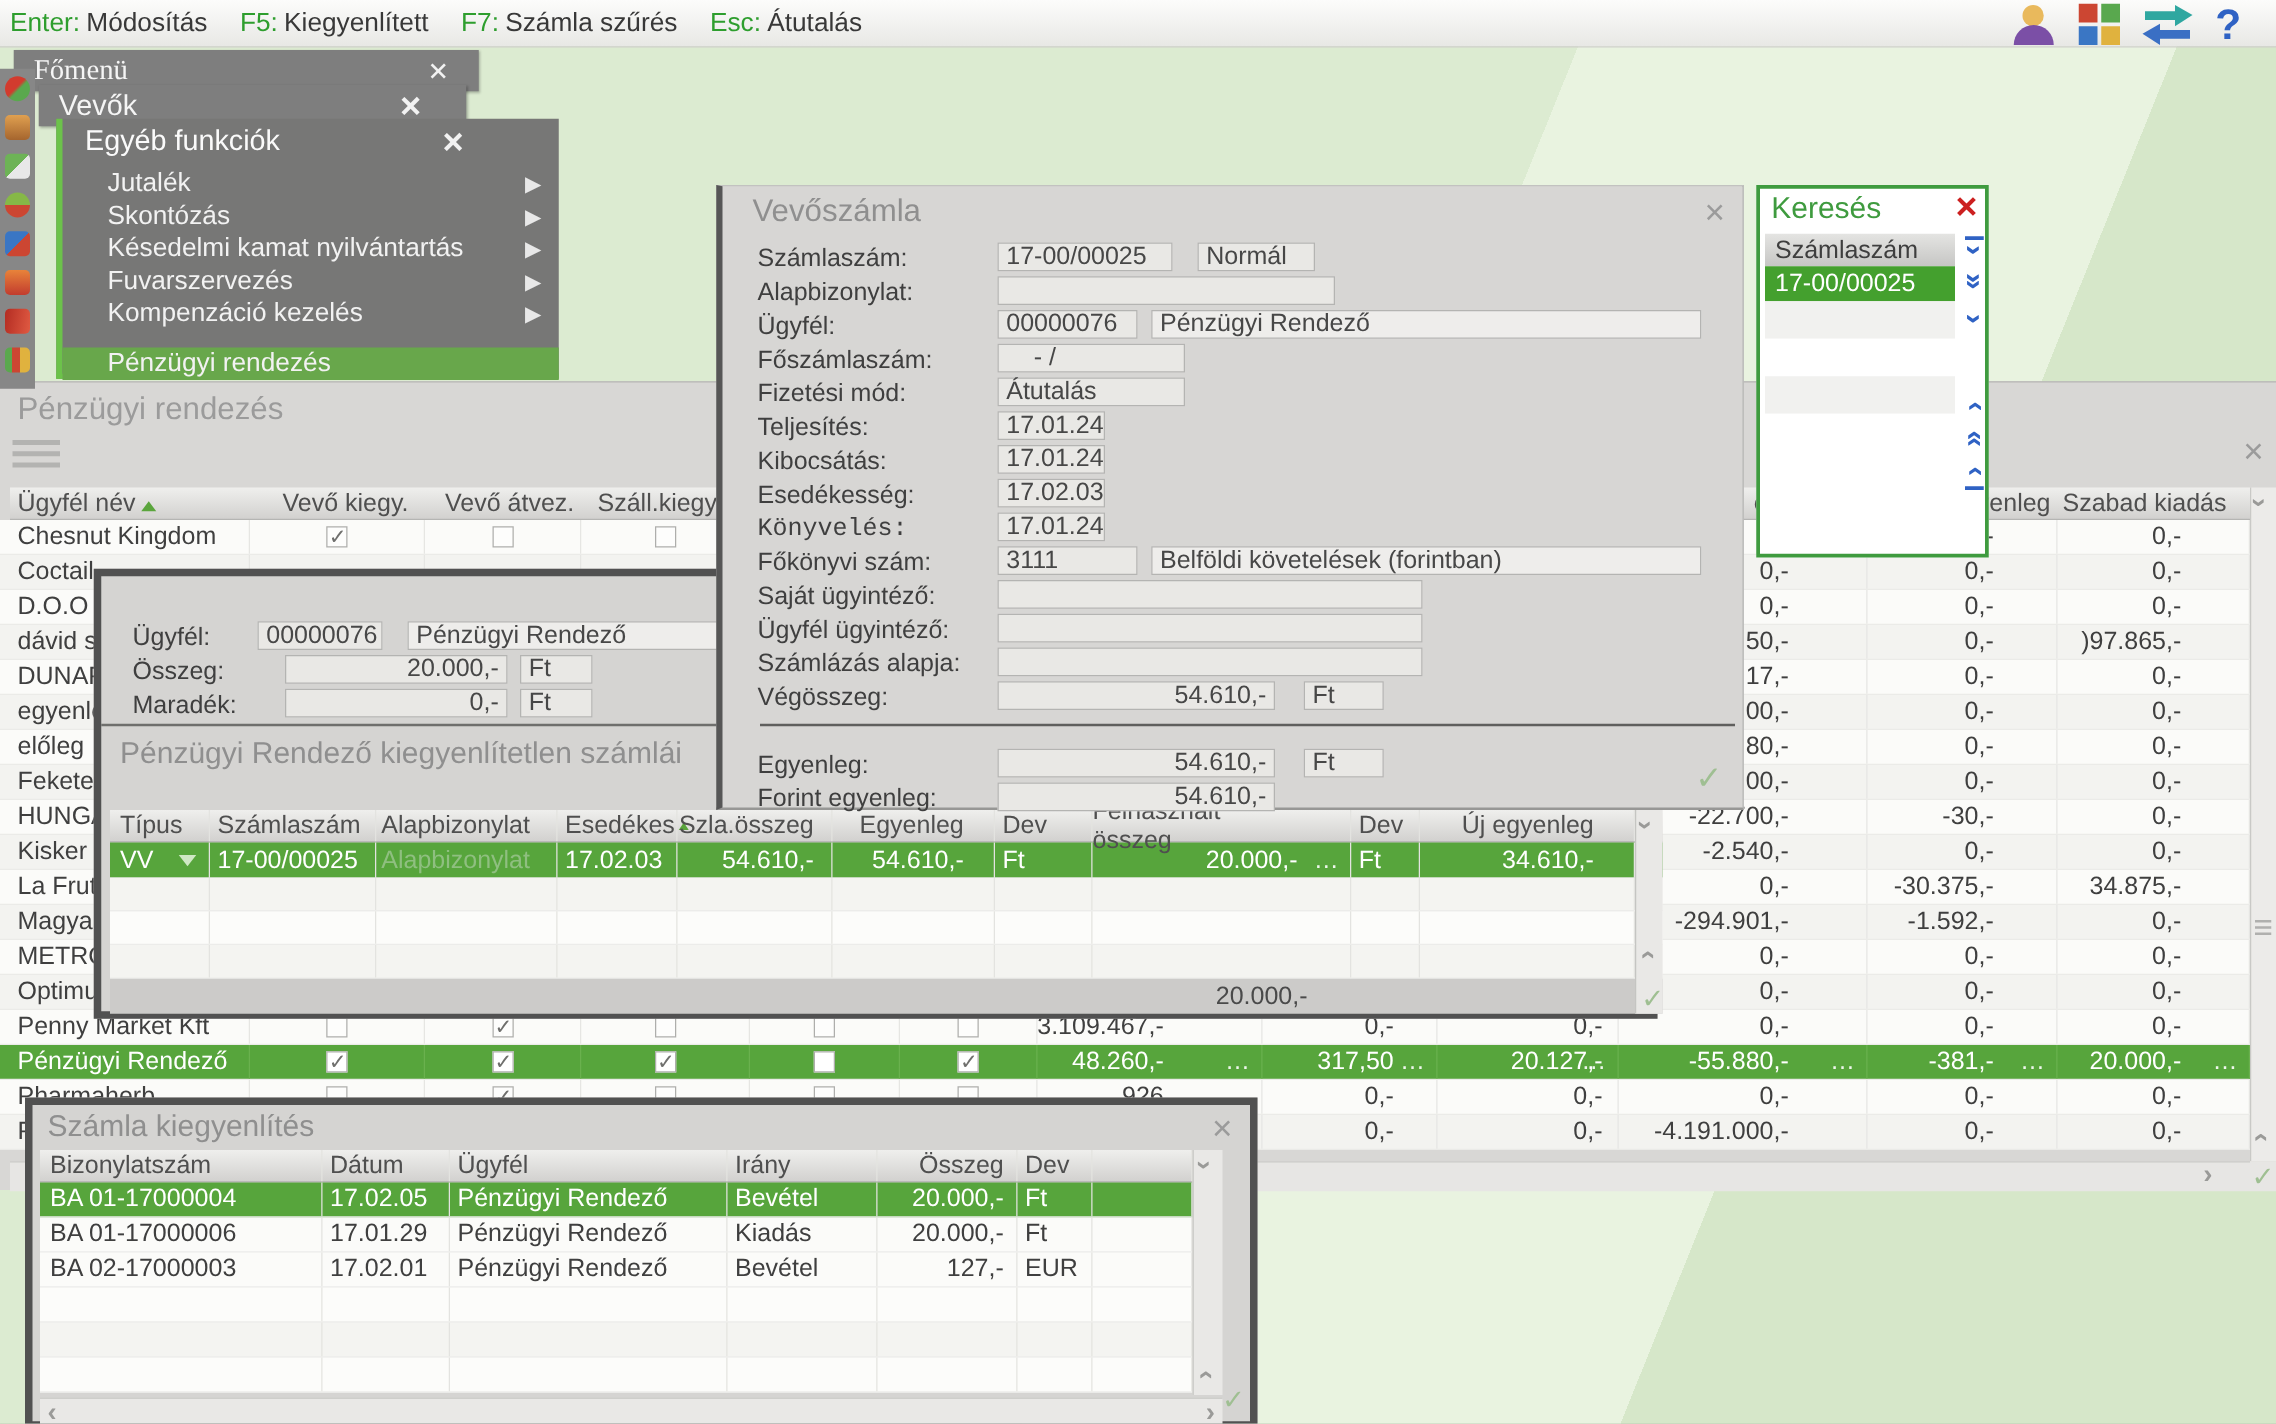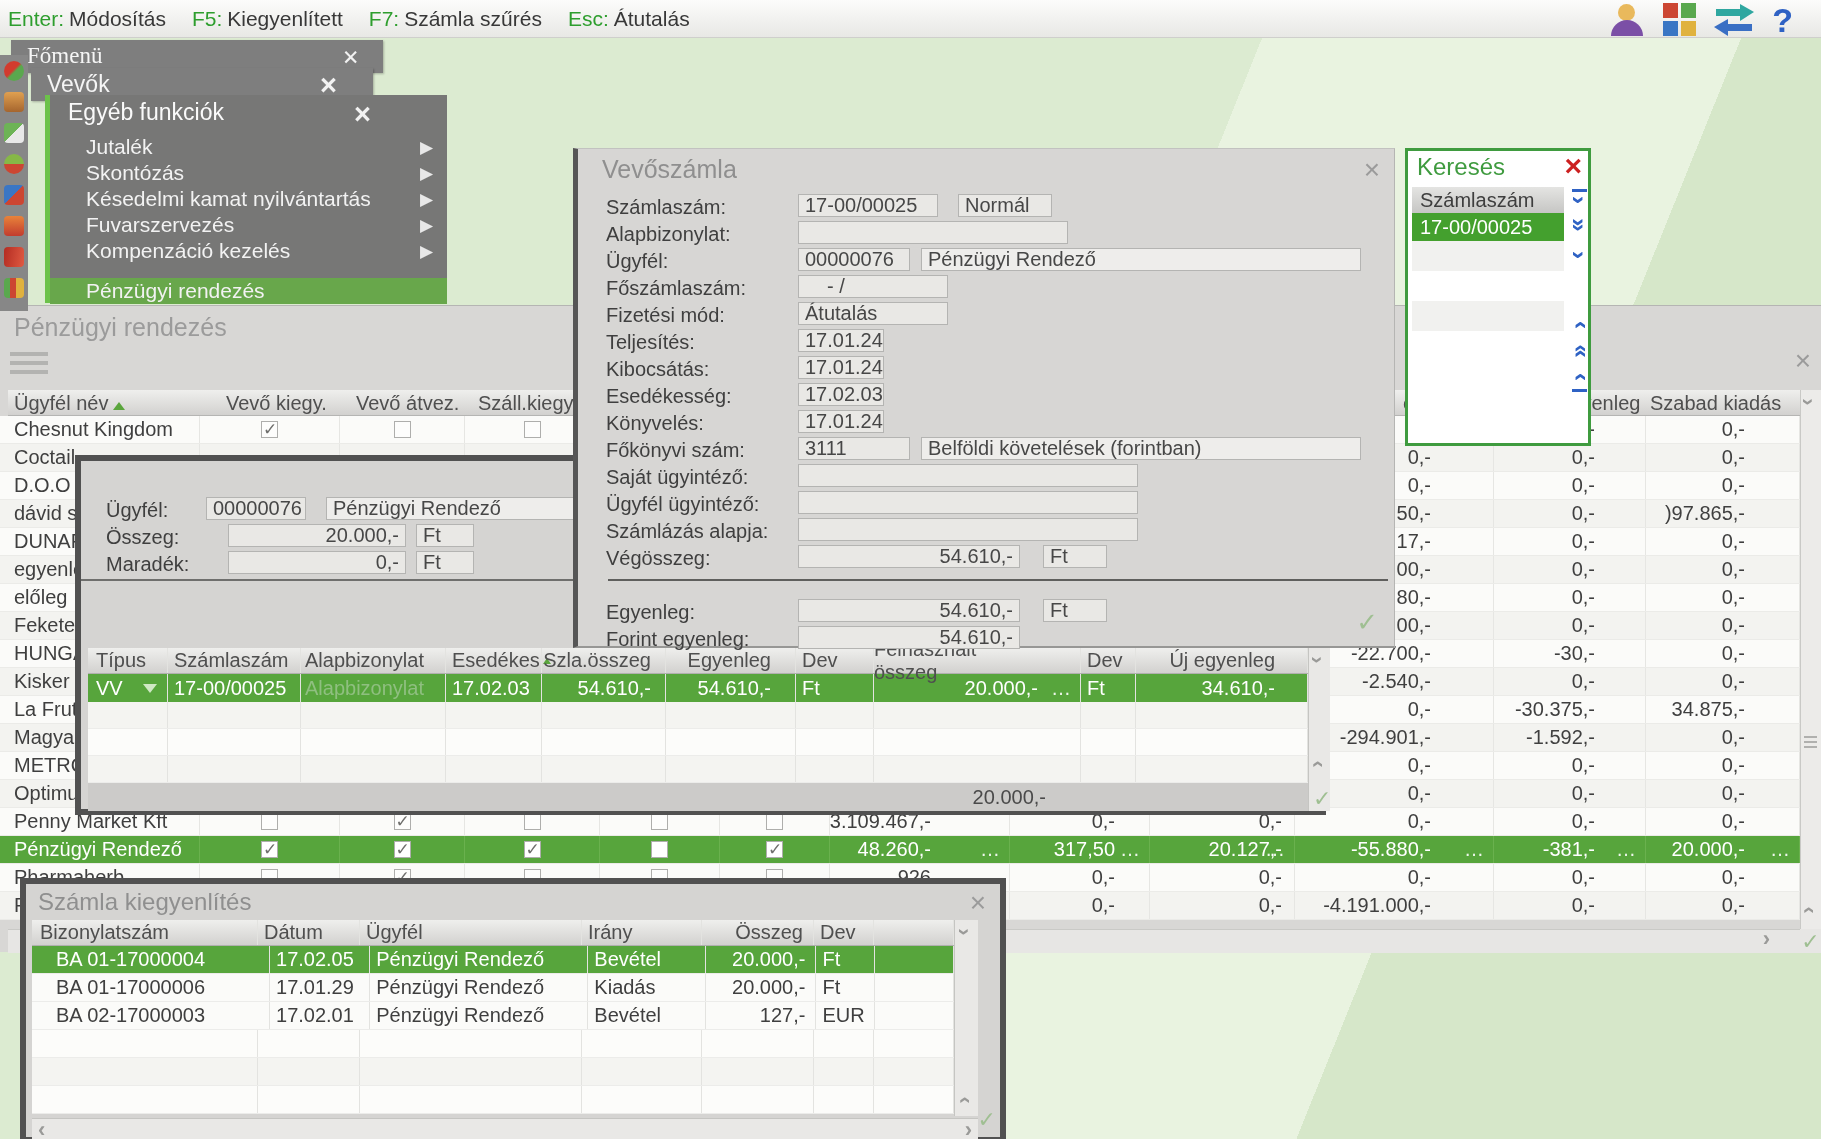--- a/index.html
+++ b/index.html
@@ -123,21 +123,21 @@
   .kr:nth-child(odd){background:#f1f1ef;}
   .karr{position:absolute;left:160px;width:22px;text-align:center;}
   .kbar{width:15px;height:3px;background:#2f62c4;margin:0 auto;}
 
   
   .swin{left:20px;top:878px;width:986px;height:265px;background:#d5d4d2;border:6px solid #515151;}
   .swin .st{position:absolute;left:12px;top:4px;font-size:24px;color:#8f8f8f;}
   .stable{position:absolute;left:6px;top:36px;width:922px;}
   .shead,.srow,.sempty{display:flex;font-size:20px;}
   .shead{height:26px;background:linear-gradient(#efefed,#d2d1cf);border-bottom:1px solid #b0b0ae;color:#4f4f4f;align-items:center;}
-  .srow{height:28px;background:#fbfbf9;border-bottom:1px solid #ececea;align-items:center;padding-left:16px;}
+  .srow{height:28px;background:#fbfbf9;border-bottom:1px solid #ececea;align-items:center;}
   .srow.sel{background:#57a53c;color:#fff;}
   .sempty{height:28px;background:#fcfcfa;border-bottom:1px solid #ececea;}
   .sempty:nth-child(even){background:#f4f4f1;}
   .scol{height:100%;display:flex;align-items:center;border-right:1px solid #e3e3e0;}
   .s1{width:226px;padding-left:8px}.s2{width:102px;padding-left:6px}.s3{width:222px;padding-left:6px}
   .s4{width:120px;padding-left:6px}.s5{width:112px;justify-content:flex-end;padding-right:10px}
   .s6{width:60px;padding-left:6px}.s7{width:80px}
   .sstrip{position:absolute;left:928px;top:36px;width:24px;height:196px;background:#e9e8e6;border-left:1px solid #c5c5c2;}
   .sbottom{position:absolute;left:6px;top:234px;width:946px;height:22px;background:#e9e8e6;border-top:1px solid #c5c5c2;display:flex;align-items:center;justify-content:space-between;padding:0 6px;color:#9a9a98;font-size:22px;font-weight:bold;}
 </style>
@@ -895,20 +895,21 @@
     <span class="fl" style="left:25px;top:38px;">Ügyfél:</span>
     <div class="ibox" style="left:125px;top:36px;width:100px;">00000076</div>
     <div class="ibox" style="left:245px;top:36px;width:415px;background:#eeedeb;">Pénzügyi Rendező</div>
     <span class="fl" style="left:25px;top:65px;">Összeg:</span>
     <div class="ibox r" style="left:147px;top:63px;width:178px;">20.000,-</div>
     <div class="ibox" style="left:335px;top:63px;width:58px;">Ft</div>
     <span class="fl" style="left:25px;top:92px;">Maradék:</span>
     <div class="ibox r" style="left:147px;top:90px;width:178px;">0,-</div>
     <div class="ibox" style="left:335px;top:90px;width:58px;">Ft</div>
     <div class="idiv" style="top:118px;"></div>
+    <div class="isub" style="left:15px;top:128px;">Pénzügyi Rendező kiegyenlítetlen számlái</div>
 
     <div class="utable">
       <div class="uhead">
         <div class="uc u1">Típus</div>
         <div class="uc u2">Számlaszám</div>
         <div class="uc u3">Alapbizonylat</div>
         <div class="uc u4">
             <span>Esedékes</span>
             <span class="tri-up" style="border-left-width:4px;border-right-width:4px;border-bottom-width:6px;margin-left:3px;"></span>
           </div>
@@ -1008,21 +1009,21 @@
 
     <span class="fl" style="left:28px;top:182px;">Teljesítés:</span>
     <div class="ibox" style="left:220px;top:180px;width:86px;">17.01.24</div>
 
     <span class="fl" style="left:28px;top:209px;">Kibocsátás:</span>
     <div class="ibox" style="left:220px;top:207px;width:86px;">17.01.24</div>
 
     <span class="fl" style="left:28px;top:236px;">Esedékesség:</span>
     <div class="ibox" style="left:220px;top:234px;width:86px;">17.02.03</div>
 
-    <span class="fl" style="left:28px;top:263px;">Könyvelés:</span>
+    <span class="fl" style="left:28px;top:263px;font-family:Liberation Mono, monospace;">Könyvelés:</span>
     <div class="ibox" style="left:220px;top:261px;width:86px;">17.01.24</div>
 
     <span class="fl" style="left:28px;top:290px;">Főkönyvi szám:</span>
     <div class="ibox" style="left:220px;top:288px;width:112px;">3111</div>
     <div class="ibox" style="left:343px;top:288px;width:440px;background:#eeedeb;">Belföldi követelések (forintban)</div>
 
     <span class="fl" style="left:28px;top:317px;">Saját ügyintéző:</span>
     <div class="ibox" style="left:220px;top:315px;width:340px;"></div>
 
     <span class="fl" style="left:28px;top:344px;">Ügyfél ügyintéző:</span>

